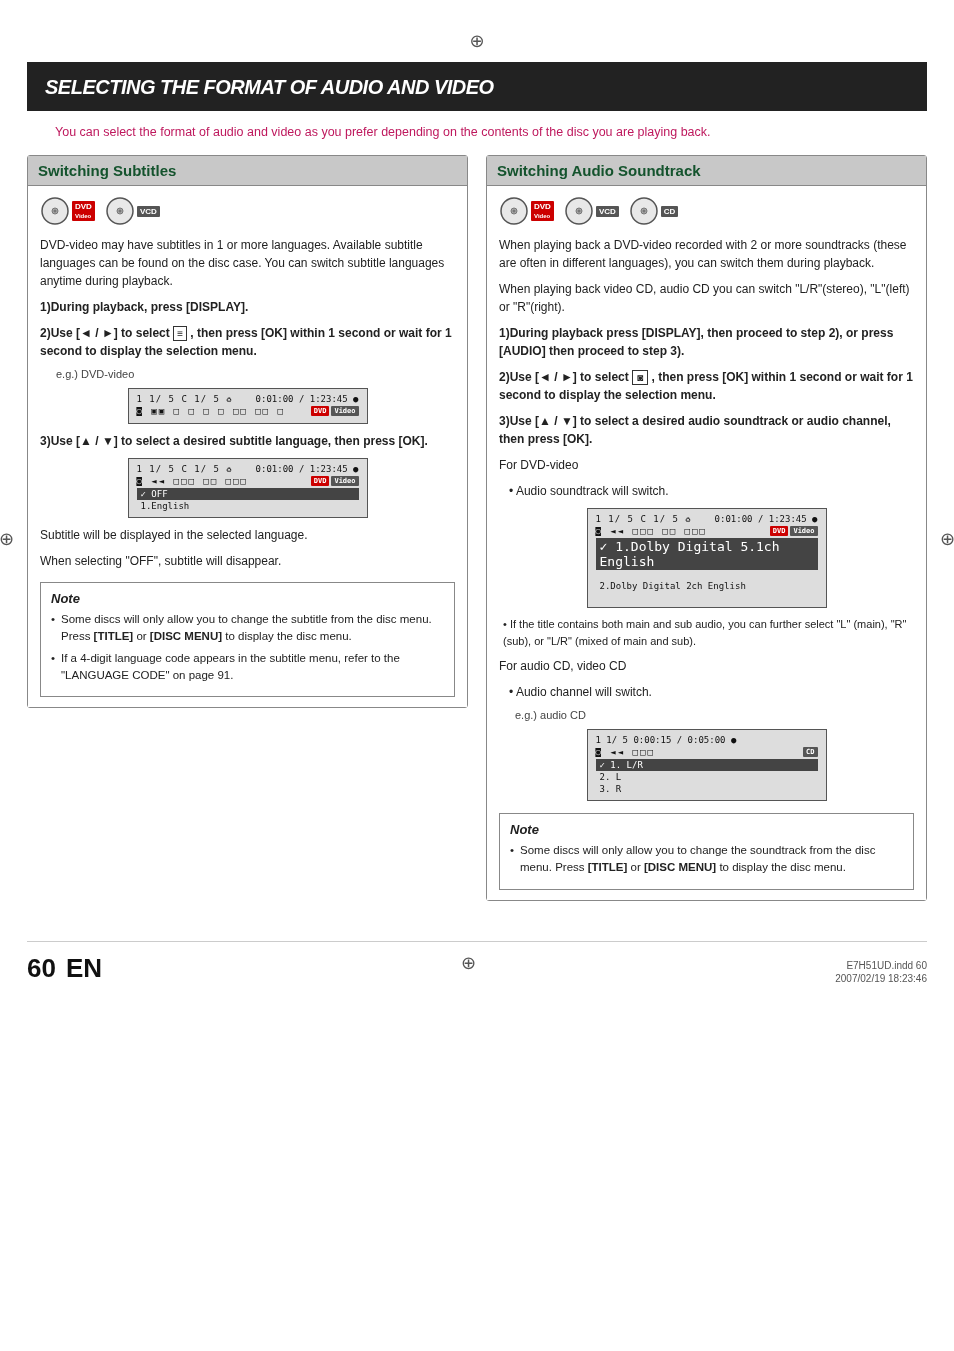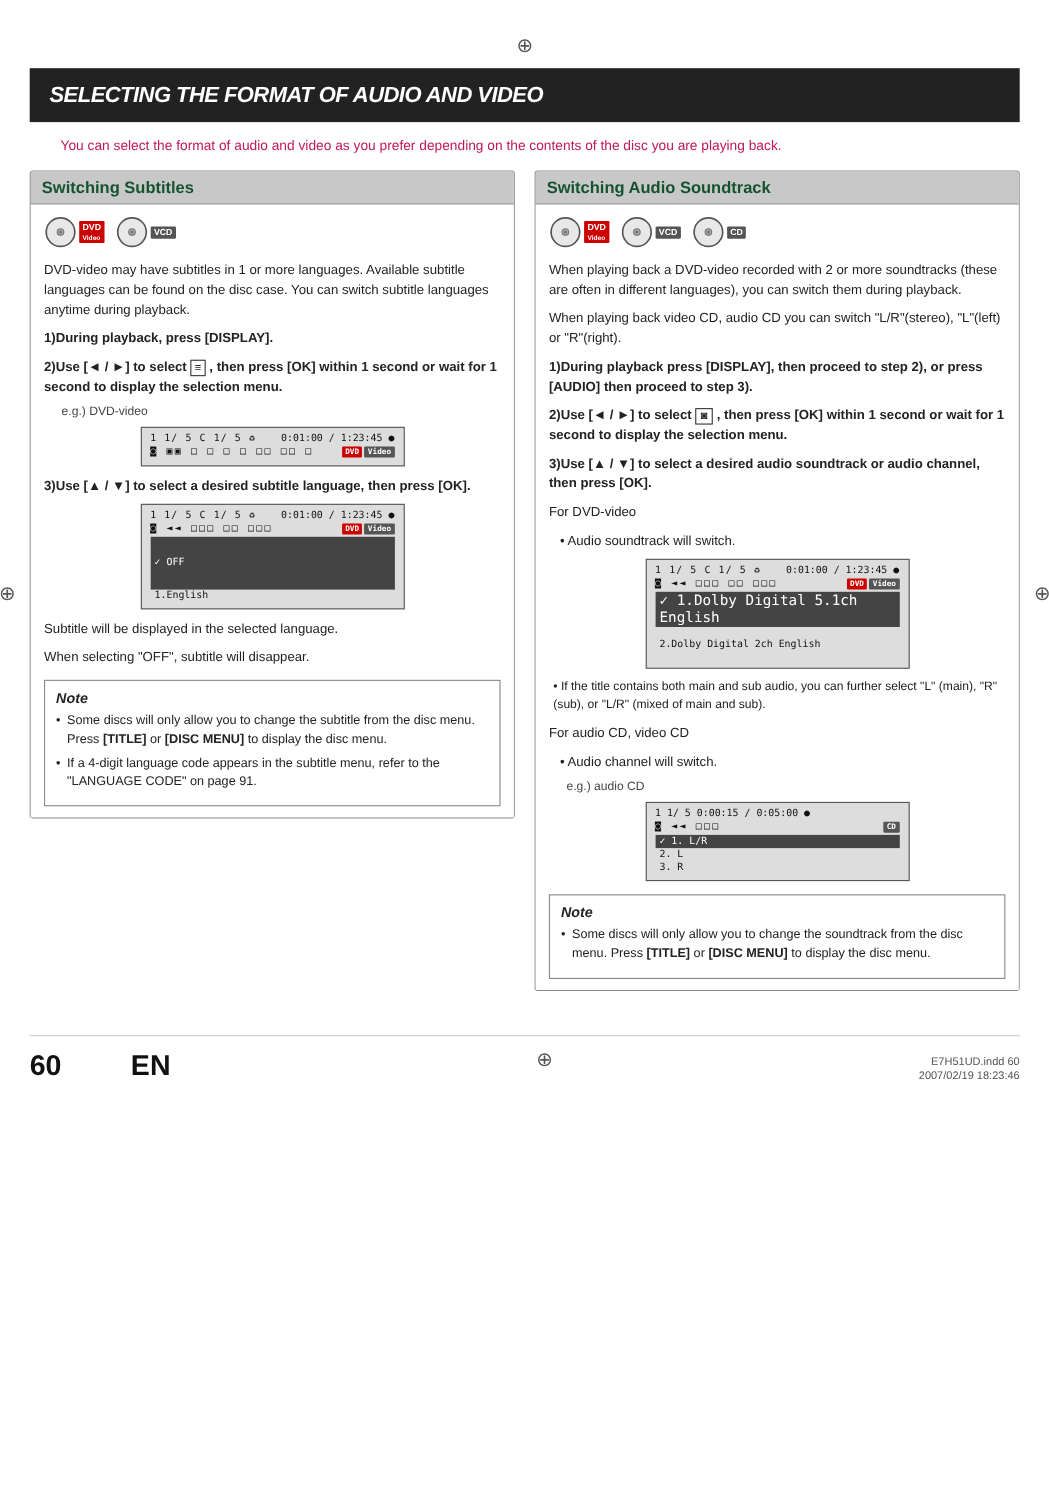--- a/index.html
+++ b/index.html
@@ -192,21 +192,20 @@
     .page-number {
       font-size: 26px;
       font-weight: bold;
       color: #111;
     }
 
     .page-en {
       font-size: 26px;
       font-weight: bold;
       color: #111;
-      margin-left: 40px;
     }
 
     .footer-file {
       font-size: 10px;
       color: #555;
     }
 
     .footer-date {
       font-size: 10px;
       color: #555;
@@ -315,21 +314,21 @@
               <span style="font-size:9px; letter-spacing:1px;">1  1/ 5  C  1/ 5  ♻</span>
               <span style="flex:1; text-align:right; font-size:9px;">0:01:00 / 1:23:45  ●</span>
             </div>
             <div class="screen-row">
               <span style="font-size:9px; letter-spacing:2px;">◙ ◄◄ □□□ □□ □□□</span>
               <span style="margin-left:auto; display:flex; gap:2px;">
                 <span class="screen-badge scr-dvd">DVD</span>
                 <span class="screen-badge" style="background:#555;">Video</span>
               </span>
             </div>
-            <div style="background:#444; color:#fff; padding:19px 4px; font-size:9px; margin-top:2px;">✓ OFF</div>
+            <div style="background:#444; color:#fff; padding:1px 4px; font-size:9px; margin-top:2px;">✓ OFF</div>
             <div style="padding:1px 4px; font-size:9px;">1.English</div>
           </div>
 
           <p class="body-text">Subtitle will be displayed in the selected language.</p>
           <p class="body-text">When selecting "OFF", subtitle will disappear.</p>
 
           <div class="note-box">
             <div class="note-title">Note</div>
             <div class="note-item">Some discs will only allow you to change the subtitle from the disc menu. Press <strong>[TITLE]</strong> or <strong>[DISC MENU]</strong> to display the disc menu.</div>
             <div class="note-item">If a 4-digit language code appears in the subtitle menu, refer to the "LANGUAGE CODE" on page 91.</div>
@@ -432,21 +431,21 @@
             <div class="note-item">Some discs will only allow you to change the soundtrack from the disc menu. Press <strong>[TITLE]</strong> or <strong>[DISC MENU]</strong> to display the disc menu.</div>
           </div>
         </div>
       </div>
     </div>
 
     <div class="crosshair-right">⊕</div>
   </div>
 
   <div class="page-footer">
-    <div style="display:flex; align-items:baseline; gap:23px;">
+    <div style="display:flex; align-items:baseline; gap:10px;">
       <span class="page-number">60</span>
       <span class="page-en">EN</span>
     </div>
     <div style="display:flex; flex-direction:column; align-items:center; gap:2px;">
       <span class="crosshair-top">⊕</span>
     </div>
     <div style="display:flex; flex-direction:column; align-items:flex-end; gap:2px;">
       <span class="footer-file">E7H51UD.indd  60</span>
       <span class="footer-date">2007/02/19   18:23:46</span>
     </div>

